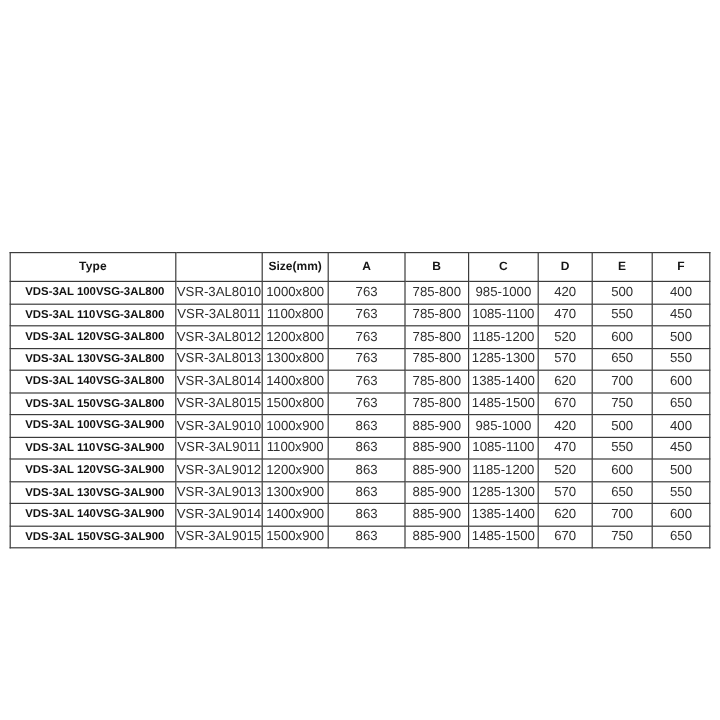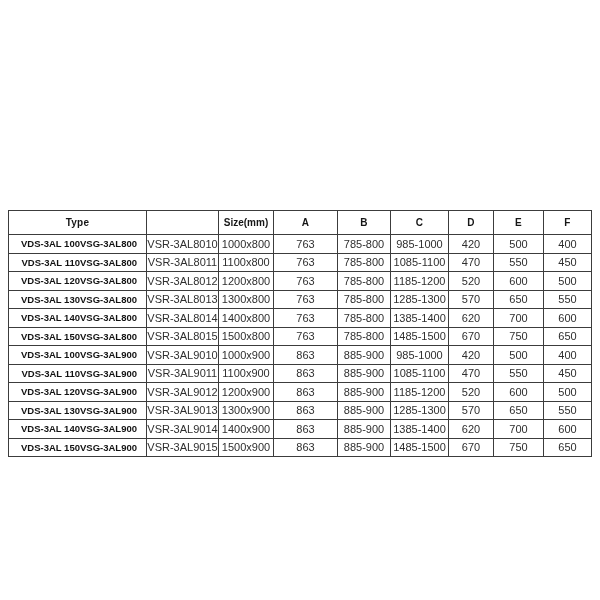--- a/index.html
+++ b/index.html
@@ -46,21 +46,21 @@
     letter-spacing: 0.2px;
   }
   th.size-h { font-size: 10px; letter-spacing: 0; }
   td.type-cell {
     font-size: 9.5px;
     font-weight: bold;
     color: #121212;
   }
   .type-wrap {
     display: flex;
-    justify-content: flex-end;
+    justify-content: space-between;
     align-items: center;
     padding: 0 9px 0 12px;
   }
   td.reg {
     font-size: 11px;
     font-weight: normal;
     color: #2e2e2e;
   }
 </style>
 </head>

